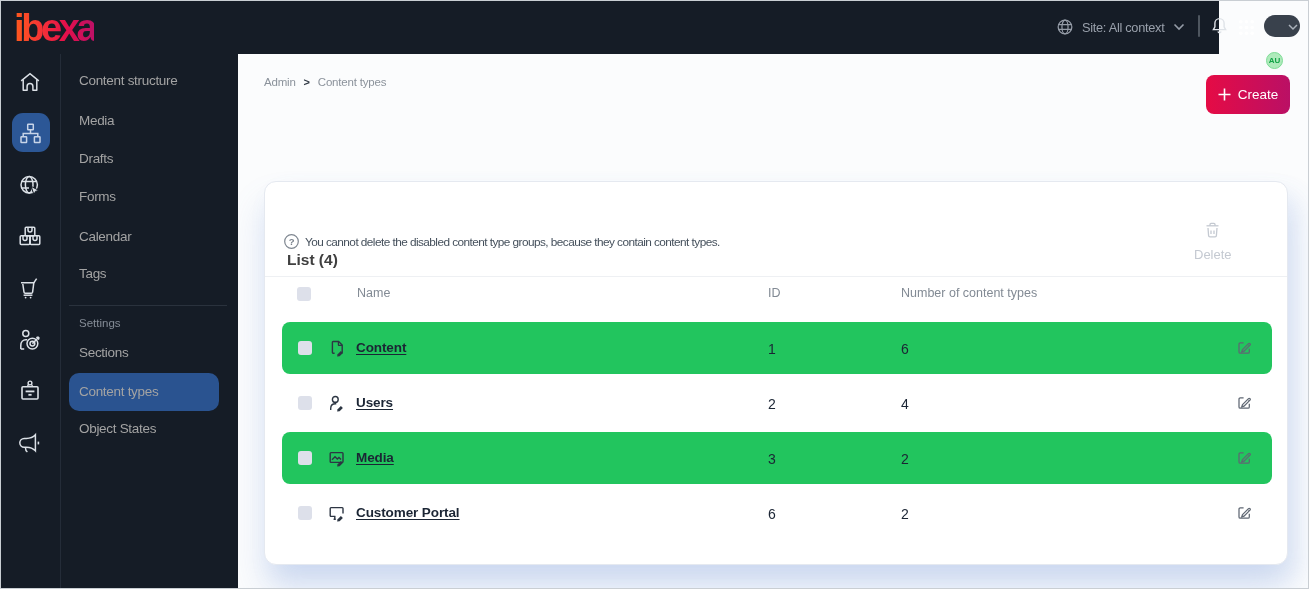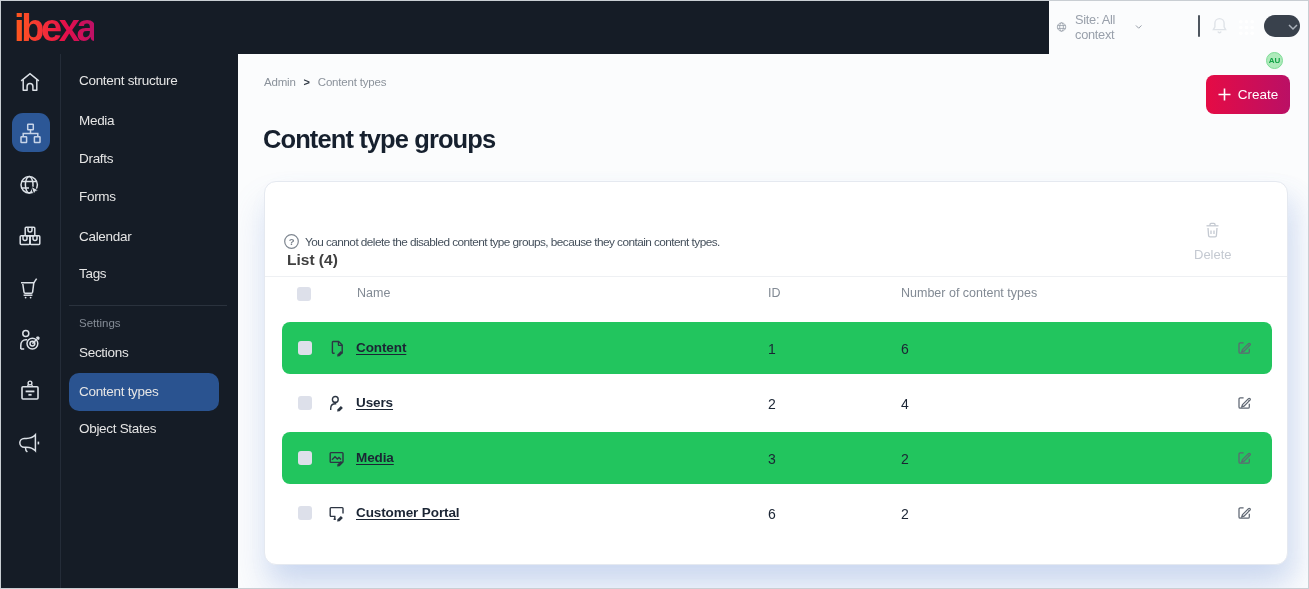--- a/index.html
+++ b/index.html
@@ -2,21 +2,21 @@
 <html><head>
 <meta charset="utf-8">
 <style>
   * { margin:0; padding:0; box-sizing:border-box; }
   html,body { width:1309px; height:589px; overflow:hidden; }
   body { font-family:"Liberation Sans", sans-serif; position:relative; background:#fbfcfd; }
   .abs { position:absolute; }
   .frame { position:absolute; inset:0; border:1px solid #c9ced3; z-index:99; pointer-events:none; }
 
   
-  .topbar { position:absolute; left:0; top:0; width:1049px; height:54px; background:#151c26; z-index:5; }
+  .topbar { position:absolute; left:0; top:0; width:1219px; height:54px; background:#151c26; z-index:5; }
   .logo { position:absolute; left:14px; top:9px; font-size:38px; font-weight:bold; letter-spacing:-3.4px; line-height:38px;
           background:linear-gradient(90deg,#ff5a1c 0%,#f1263e 45%,#e40f4b 65%,#bd1166 100%);
           -webkit-background-clip:text; background-clip:text; color:transparent; }
   .search { position:absolute; left:565px; top:10px; width:485px; height:32px; background:#2b323d;
             border:1px solid #353d48; border-radius:8px; color:#eef1f4; font-size:13.5px; line-height:30px;
             padding-left:14px; }
   .search svg { position:absolute; right:10px; top:7px; }
   .sitectx { position:absolute; left:1056px; top:0; height:54px; display:flex; align-items:center; color:#99a0ab; font-size:12.8px; letter-spacing:-0.3px; }
   .tb-sep { position:absolute; left:1198px; top:15px; width:2px; height:22px; background:#4e565f; border-radius:1px; }
   .avpill { position:absolute; left:1264px; top:15px; width:36px; height:22px; background:#39414c; border-radius:11px; }
@@ -24,21 +24,21 @@
             background:#aeeabb; border:1px solid #7edc96; color:#13a347; font-size:8px; font-weight:bold;
             display:flex; align-items:center; justify-content:center; letter-spacing:0;margin-top:34px; }
 
   
   .rail { position:absolute; left:0; top:54px; width:61px; bottom:0; background:#151c26; border-right:1px solid #242c38; z-index:4; }
   .rail .ic { position:absolute; left:0; width:60px; display:flex; justify-content:center; }
   .railsel { position:absolute; left:12px; top:59px; width:38px; height:39px; background:#2c5796; border-radius:11px; }
 
   
   .menu { position:absolute; left:61px; top:54px; width:177px; bottom:0; background:#151c26; z-index:4; }
-  .menu .item { position:absolute; left:18px; color:#e5e5e5; font-size:13.5px; line-height:16px; letter-spacing:-0.3px;text-align:center; }
+  .menu .item { position:absolute; left:18px; color:#a3a3a3; font-size:13.5px; line-height:16px; letter-spacing:-0.3px;text-align:center; }
   .menu .divider { position:absolute; left:8px; width:158px; top:251px; height:1px; background:#2a323d; }
   .menu .label { position:absolute; left:18px; color:#848c96; font-size:11.5px; }
   .menu .sel { position:absolute; left:8px; top:319px; width:150px; height:38px; background:#2a5390; border-radius:10px; }
 
   
   .main { position:absolute; left:238px; top:54px; right:0; bottom:0; background:#fbfcfd; }
   .crumbs { position:absolute; left:26px; top:22px; font-size:11.5px; color:#8b929b; letter-spacing:-0.2px; }
   .crumbs b { color:#333b46; font-size:11px; margin:0 5px; }
   .pagetitle { position:absolute; left:25px; top:71px; font-size:25.5px; font-weight:bold; color:#16202e; letter-spacing:-0.9px; }
   .createbtn { position:absolute; left:968px; top:21px; width:84px; height:39px; border-radius:8px;
@@ -194,21 +194,20 @@
   </div>
 
   <div class="main">
     <div class="crumbs">Admin <b>&gt;</b> Content types</div>
     <div class="createbtn">
       <svg width="13" height="13" viewBox="0 0 13 13" fill="none" stroke="#fff" stroke-width="1.6">
         <path d="M6.5 0.5 V12.5 M0.5 6.5 H12.5"></path>
       </svg>
       <span>Create</span>
     </div>
-    <div class="pagetitle">Content type groups</div>
 
     <div class="card">
       <div class="listhead">List (4)</div>
       <div class="helprow">
         <svg width="15" height="15" viewBox="0 0 15 15" fill="none">
           <circle cx="7.5" cy="7.5" r="6.8" stroke="#7e8690" stroke-width="1.2"></circle>
           <text x="7.5" y="10.6" text-anchor="middle" font-size="9.5" font-weight="bold" fill="#78808b" font-family="Liberation Sans, sans-serif">?</text>
         </svg>
         <span>You cannot delete the disabled content type groups, because they contain content types.</span>
       </div>

